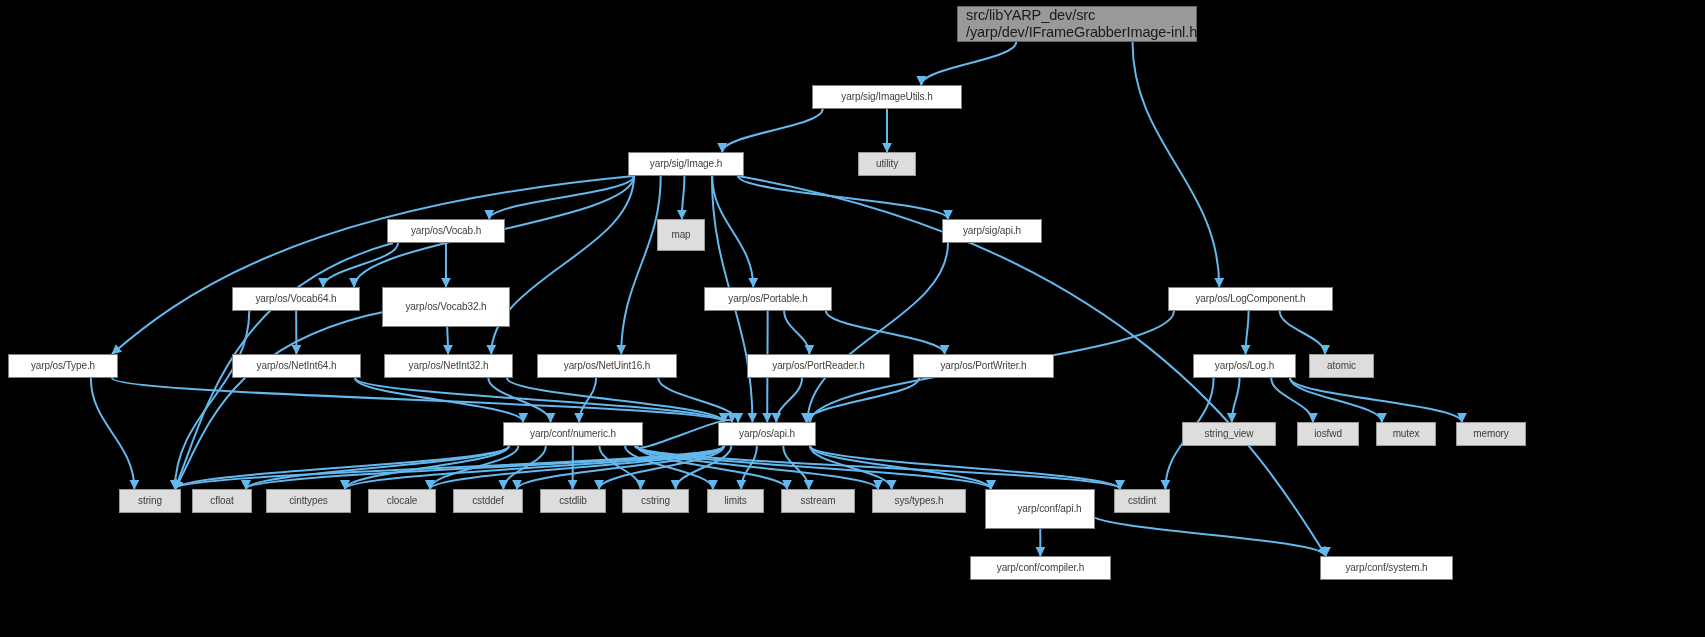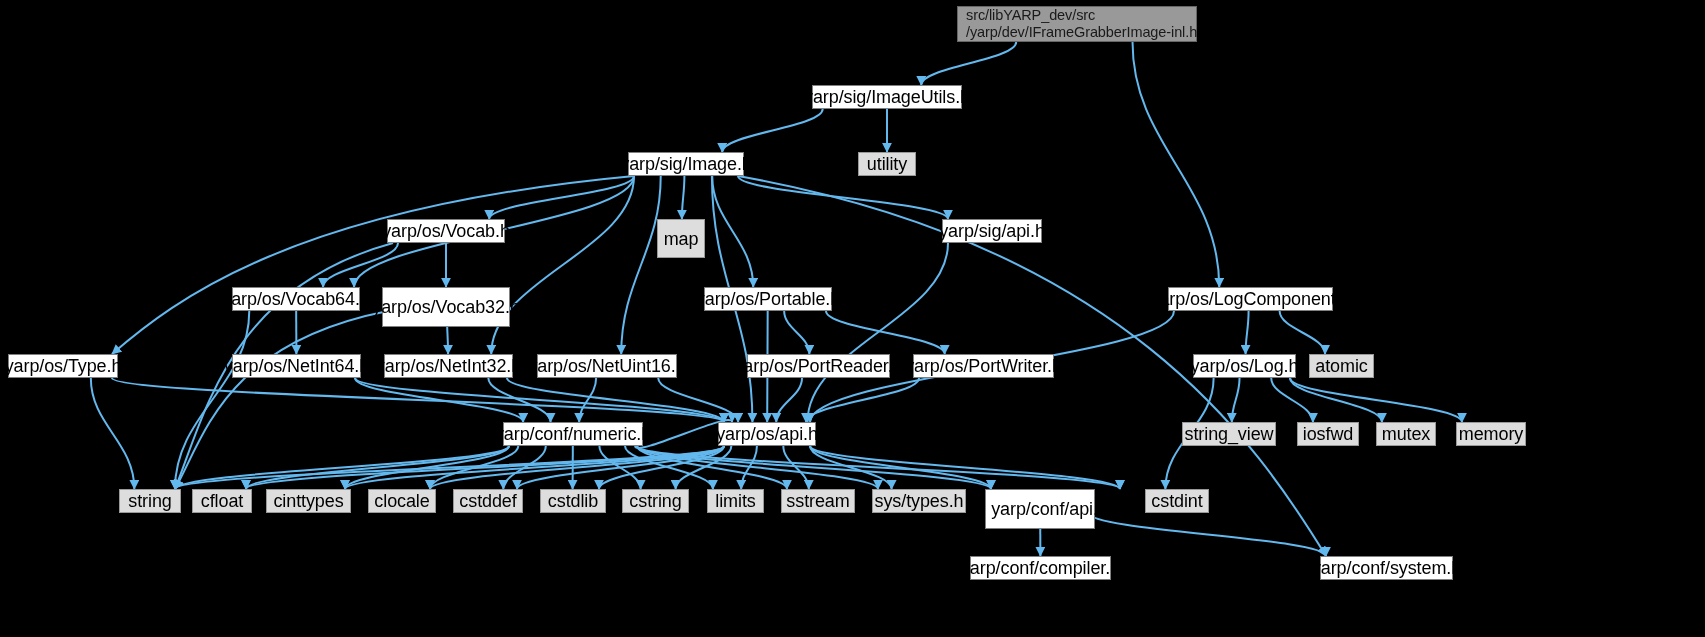--- a/index.html
+++ b/index.html
@@ -32,23 +32,23 @@
     height: 637px;
   }
   .node {
     position: absolute;
     box-sizing: border-box;
     border: 1px solid #808080;
     display: flex;
     align-items: center;
     justify-content: center;
     text-align: center;
-    font-size: 18px;
+    font-size: 10px;
     line-height: 16px;
-    color: #000000;
+    color: #404040;
     white-space: pre;
     padding: 0 5px;
     letter-spacing: -0.1px;
   }
   .node.plain {
     background: #ffffff;
   }
   .node.system {
     background: #dddddd;
     border-color: #999999;
@@ -145,21 +145,21 @@
       <path d="M1040.16,513 C1040.16,531.06 1040.41,537.94 1040.41,556" fill="none" stroke="#63b8ee" stroke-width="2" marker-end="url(#arrowhead)"></path>
       <path d="M1089,513 C1089,531.06 1326,537.94 1326,556" fill="none" stroke="#63b8ee" stroke-width="2" marker-end="url(#arrowhead)"></path>
     </svg>
   <div id="node-layer">
       <div class="node root" style="left: 957px; top: 6px; width: 240px; height: 36px;">src/libYARP_dev/src
 /yarp/dev/IFrameGrabberImage-inl.h</div>
       <div class="node plain" style="left: 812px; top: 85px; width: 150px; height: 24px;">yarp/sig/ImageUtils.h</div>
       <div class="node system" style="left: 858px; top: 152px; width: 58px; height: 24px;">utility</div>
       <div class="node plain" style="left: 628px; top: 152px; width: 116px; height: 24px;">yarp/sig/Image.h</div>
       <div class="node plain" style="left: 387px; top: 219px; width: 118px; height: 24px;">yarp/os/Vocab.h</div>
-      <div class="node system" style="left: 657px; top: 219px; width: 48px; height: 39px;">map</div>
+      <div class="node system" style="left: 657px; top: 219px; width: 48px; height: 32px;">map</div>
       <div class="node plain" style="left: 942px; top: 219px; width: 100px; height: 24px;">yarp/sig/api.h</div>
       <div class="node plain" style="left: 1168px; top: 287px; width: 165px; height: 24px;">yarp/os/LogComponent.h</div>
       <div class="node plain" style="left: 232px; top: 287px; width: 128px; height: 24px;">yarp/os/Vocab64.h</div>
       <div class="node plain" style="left: 382px; top: 287px; width: 128px; height: 40px;">yarp/os/Vocab32.h</div>
       <div class="node plain" style="left: 704px; top: 287px; width: 128px; height: 24px;">yarp/os/Portable.h</div>
       <div class="node plain" style="left: 8px; top: 354px; width: 110px; height: 24px;">yarp/os/Type.h</div>
       <div class="node plain" style="left: 232px; top: 354px; width: 129px; height: 24px;">yarp/os/NetInt64.h</div>
       <div class="node plain" style="left: 384px; top: 354px; width: 129px; height: 24px;">yarp/os/NetInt32.h</div>
       <div class="node plain" style="left: 537px; top: 354px; width: 140px; height: 24px;">yarp/os/NetUint16.h</div>
       <div class="node plain" style="left: 747px; top: 354px; width: 143px; height: 24px;">yarp/os/PortReader.h</div>
@@ -176,17 +176,17 @@
       <div class="node system" style="left: 192px; top: 489px; width: 60px; height: 24px;">cfloat</div>
       <div class="node system" style="left: 266px; top: 489px; width: 85px; height: 24px;">cinttypes</div>
       <div class="node system" style="left: 368px; top: 489px; width: 68px; height: 24px;">clocale</div>
       <div class="node system" style="left: 453px; top: 489px; width: 70px; height: 24px;">cstddef</div>
       <div class="node system" style="left: 540px; top: 489px; width: 66px; height: 24px;">cstdlib</div>
       <div class="node system" style="left: 622px; top: 489px; width: 67px; height: 24px;">cstring</div>
       <div class="node system" style="left: 707px; top: 489px; width: 57px; height: 24px;">limits</div>
       <div class="node system" style="left: 781px; top: 489px; width: 74px; height: 24px;">sstream</div>
       <div class="node system" style="left: 872px; top: 489px; width: 94px; height: 24px;">sys/types.h</div>
       <div class="node plain" style="left: 985px; top: 489px; width: 110px; height: 40px; padding-left: 24px;">yarp/conf/api.h</div>
-      <div class="node system" style="left: 1114px; top: 489px; width: 64px; height: 24px; margin-left: 31px;">cstdint</div>
+      <div class="node system" style="left: 1114px; top: 489px; width: 56px; height: 24px;">cstdint</div>
       <div class="node plain" style="left: 970px; top: 556px; width: 141px; height: 24px;">yarp/conf/compiler.h</div>
       <div class="node plain" style="left: 1320px; top: 556px; width: 133px; height: 24px;">yarp/conf/system.h</div>
     </div>
 </div>
 
 </body></html>

